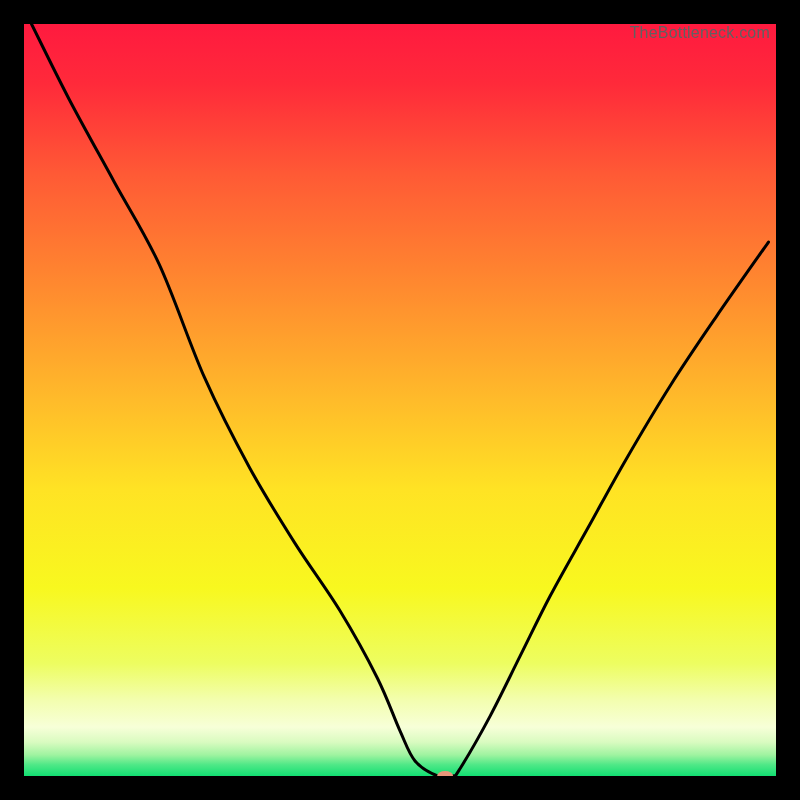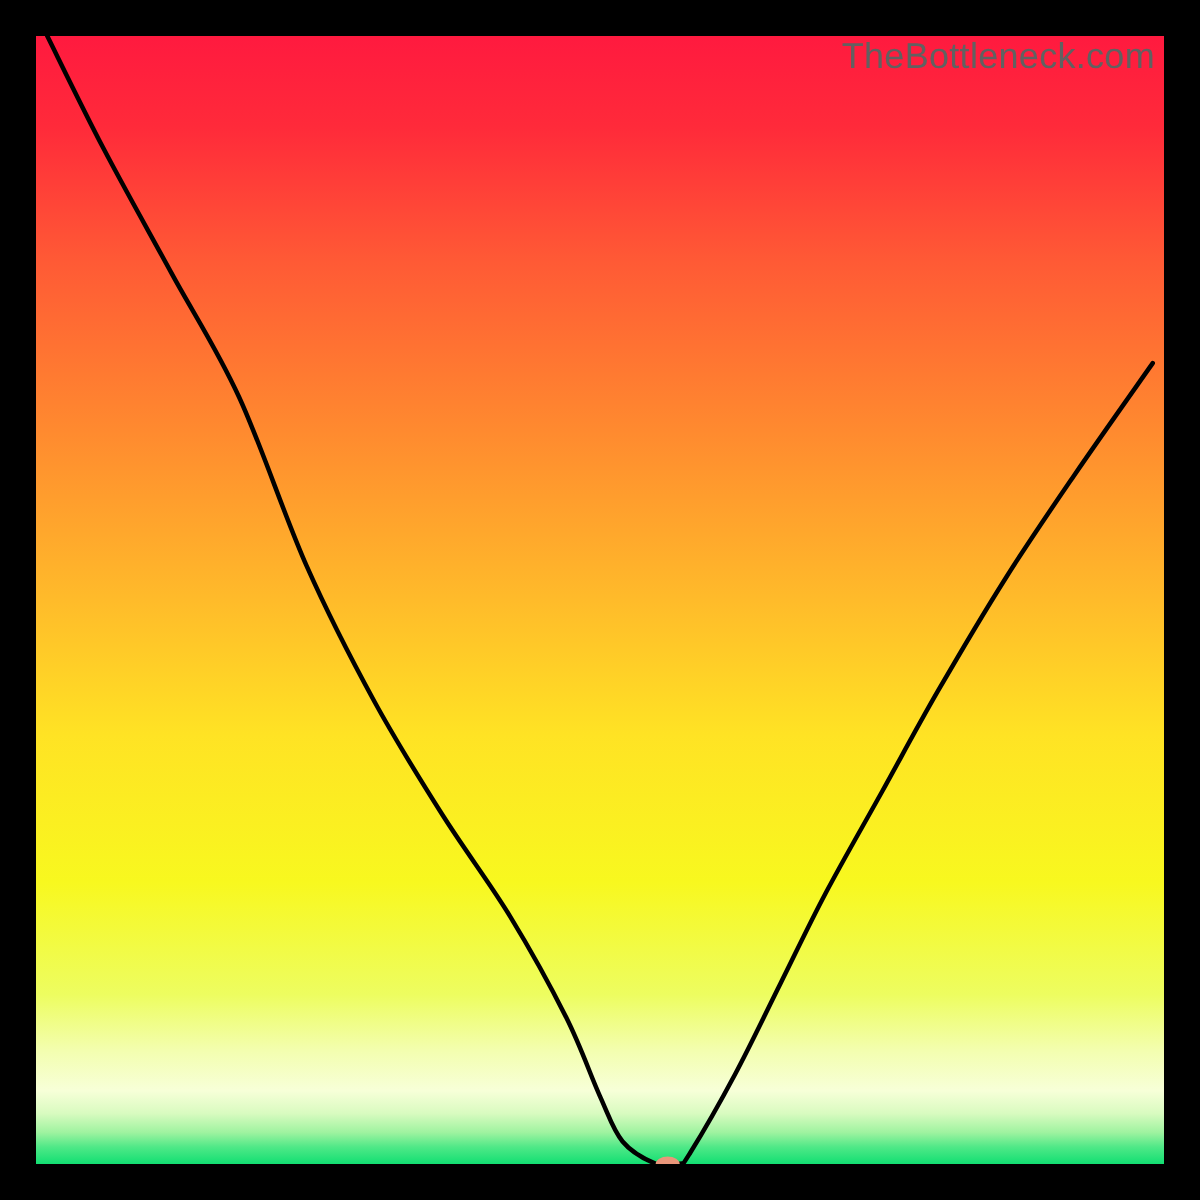--- a/index.html
+++ b/index.html
@@ -24,21 +24,21 @@
     top: 24px;
     width: 752px;
     height: 752px;
     overflow: hidden;
   }
   .watermark {
     position: absolute;
     top: 0;
     right: 6px;
     font-family: Arial, Helvetica, sans-serif;
-    font-size: 24px;
+    font-size: 16px;
     color: #616161;
     letter-spacing: 0.2px;
     user-select: none;
   }
   svg { display: block; }
 </style>
 </head>
 <body>
 
 <div class="frame">

